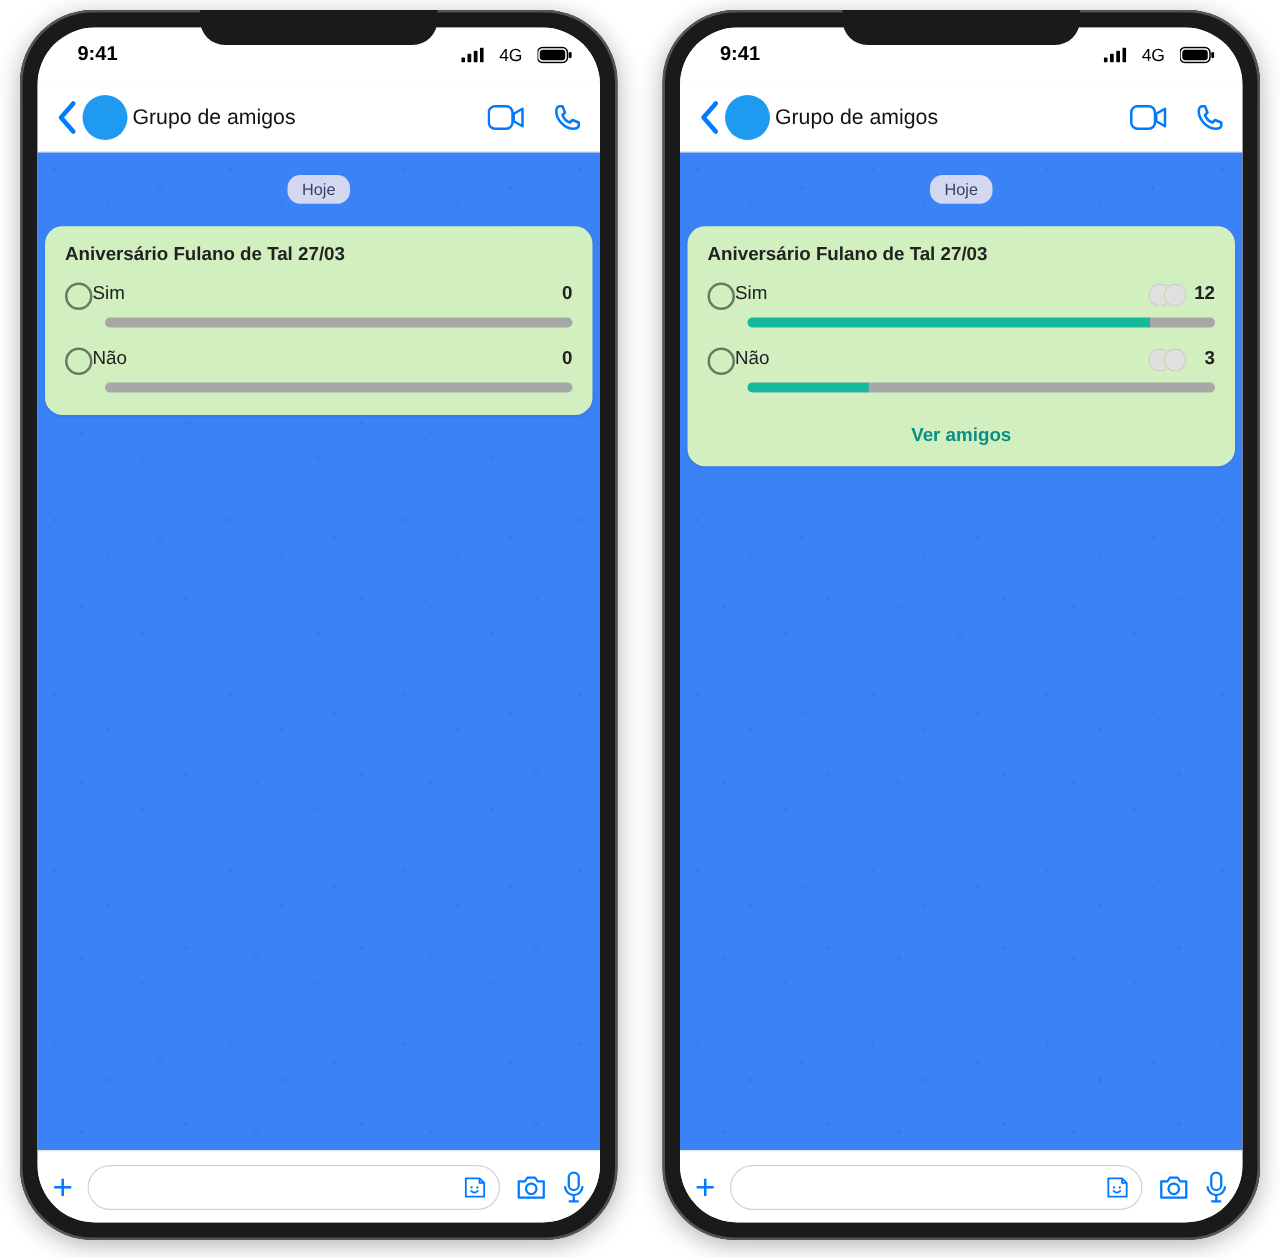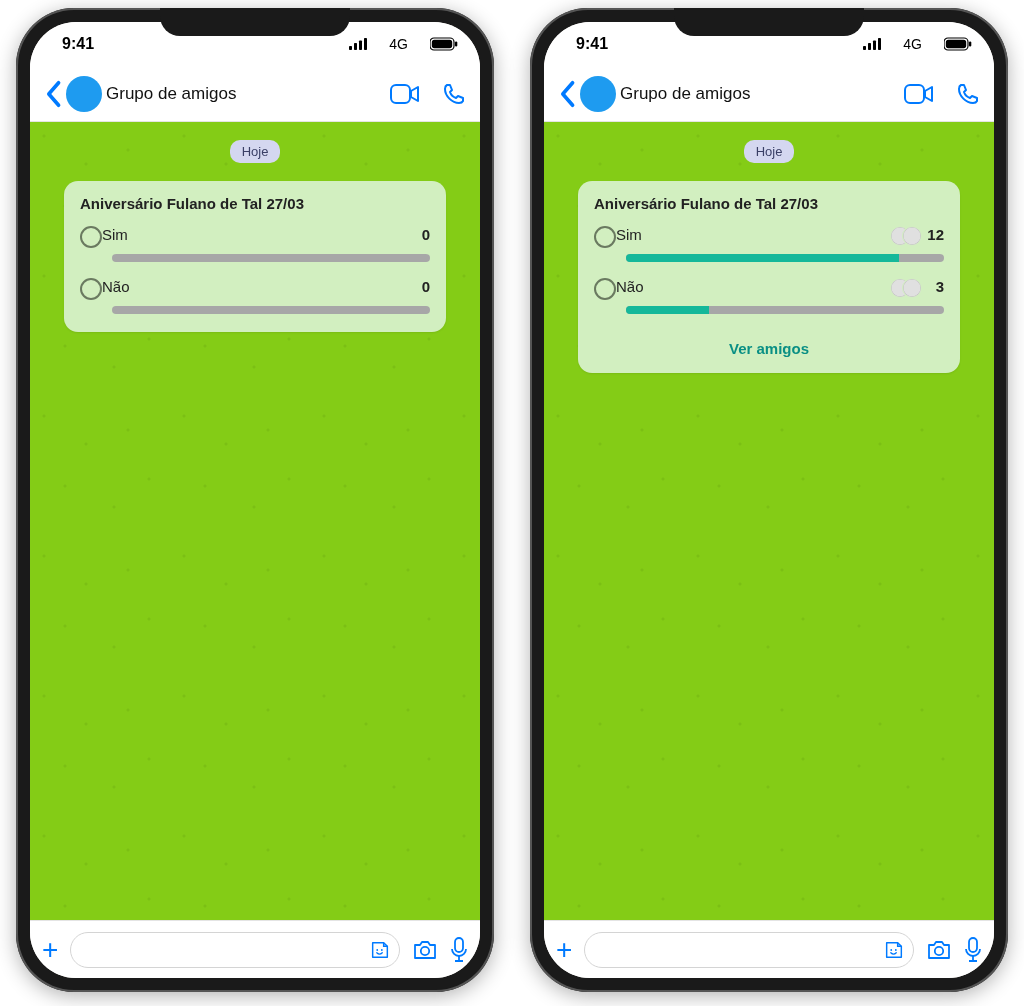--- a/index.html
+++ b/index.html
@@ -51,21 +51,21 @@
     justify-content: space-between;
     align-items: center;
     padding: 0 22px 0 32px;
     font-size: 16px;
     font-weight: 600;
     color: #000;
     background: #fff;
     position: relative;
     z-index: 20;
   }
-  .status-right { display:flex; align-items:center; gap:22px; font-weight:500;}
+  .status-right { display:flex; align-items:center; gap:12px; font-weight:500;}
   .signal-icon { width:18px; height:12px; }
   .battery-icon { width:28px; height:14px; }
   .chat-header {
     height: 56px;
     background: #fff;
     display: flex;
     align-items: center;
     padding: 0 14px;
     gap: 4px;
     border-bottom: 1px solid #e4e4e4;
@@ -75,24 +75,24 @@
     width: 36px; height:36px; border-radius:50%;
     background: #1e9bf0; flex:0 0 auto;
   }
   .chat-title {
     flex:1; font-size:17px; font-weight:500; color:#111;
   }
   .header-icons { display:flex; gap:22px; align-items:center; }
   .hicon { color:#007aff; }
   .chat-body {
     flex:1;
-    background-color:#84cc16;
+    background-color:#3b82f6;
     position:relative;
     overflow:hidden;
-    padding: 14px 28px;
+    padding: 14px 0;
   }
   .doodle-bg {
     position:absolute; inset:0;
     opacity:0.06;
     background-image:
       radial-gradient(circle at 10% 10%, #000 1px, transparent 2px),
       radial-gradient(circle at 40% 30%, #000 1px, transparent 2px),
       radial-gradient(circle at 70% 20%, #000 1px, transparent 2px),
       radial-gradient(circle at 25% 60%, #000 1px, transparent 2px),
       radial-gradient(circle at 60% 75%, #000 1px, transparent 2px),

